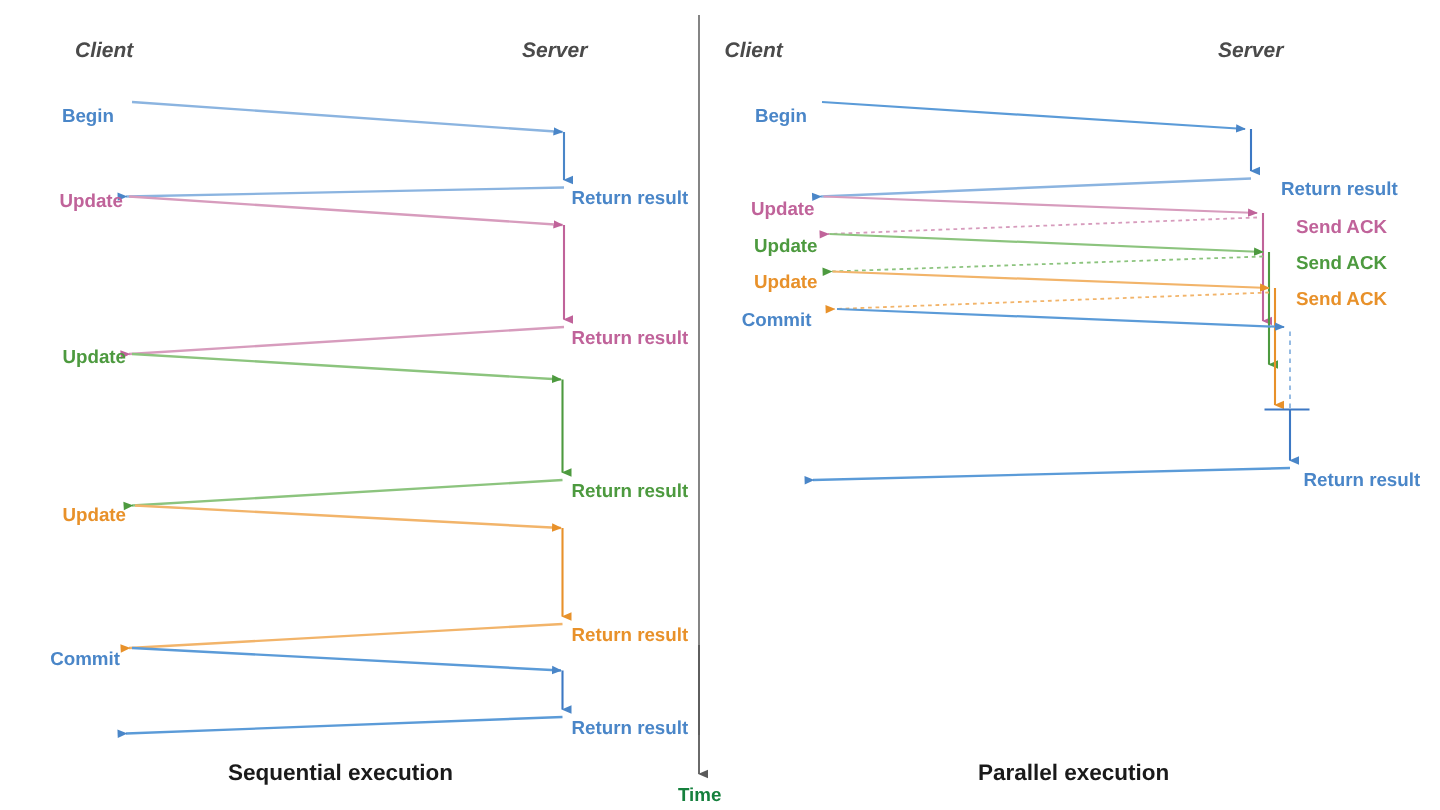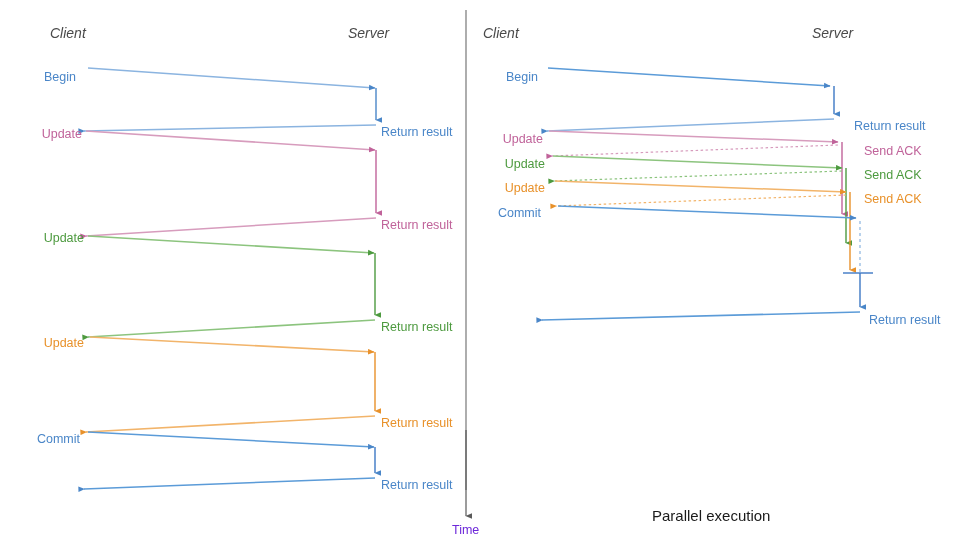--- a/index.html
+++ b/index.html
@@ -1,24 +1,24 @@
 <!DOCTYPE html>
 <html><head>
 <meta charset="utf-8">
 <style>
   html,body{margin:0;padding:0;background:#ffffff;}
   body{width:960px;height:540px;overflow:hidden;
        font-family:"Liberation Sans","DejaVu Sans",sans-serif;}
-  #stage{position:relative;width:960px;height:540px;}
+  #stage{position:relative;width:960px;height:540px;font-weight:bold;}
   svg.diagram{position:absolute;top:0;left:0;width:960px;height:540px;}
   .lbl{position:absolute;font-size:12.5px;white-space:nowrap;line-height:1;}
   .actor{position:absolute;font-size:14px;font-style:italic;color:#4a4a4a;
          white-space:nowrap;line-height:1;}
   .caption{position:absolute;font-size:15px;color:#1a1a1a;white-space:nowrap;line-height:1;}
-  .axis-lbl{position:absolute;font-size:12.5px;color:#6d28d9;white-space:nowrap;line-height:1;}
+  .axis-lbl{position:absolute;font-size:12.5px;color:#15803d;white-space:nowrap;line-height:1;}
   .r-align{transform:translateX(-100%);}
 </style>
 </head>
 <body>
 
 <div id="stage">
 
   <svg class="diagram" viewBox="0 0 960 540" xmlns="http://www.w3.org/2000/svg">
     <defs>
       <marker id="ahR-blue" markerWidth="7" markerHeight="7" refX="6" refY="3.2" orient="auto" markerUnits="userSpaceOnUse">
@@ -157,16 +157,17 @@
       <div class="lbl r-align" style="left: 545px; top: 158px; color: rgb(77, 154, 63);">Update</div>
       <div class="lbl r-align" style="left: 545px; top: 182px; color: rgb(232, 145, 42);">Update</div>
       <div class="lbl r-align" style="left: 541px; top: 207px; color: rgb(74, 134, 200);">Commit</div>
       <div class="lbl" style="left: 854px; top: 120px; color: rgb(74, 134, 200);">Return result</div>
       <div class="lbl" style="left: 864px; top: 145px; color: rgb(192, 99, 154);">Send ACK</div>
       <div class="lbl" style="left: 864px; top: 169px; color: rgb(77, 154, 63);">Send ACK</div>
       <div class="lbl" style="left: 864px; top: 193px; color: rgb(232, 145, 42);">Send ACK</div>
       <div class="lbl" style="left: 869px; top: 314px; color: rgb(74, 134, 200);">Return result</div>
     </div>
 
+  <div class="caption" style="left:152px;top:508px;">Sequential execution</div>
   <div class="caption" style="left:652px;top:508px;">Parallel execution</div>
   <div class="axis-lbl" style="left:452px;top:524px;">Time</div>
 
 </div>
 
 </body></html>

